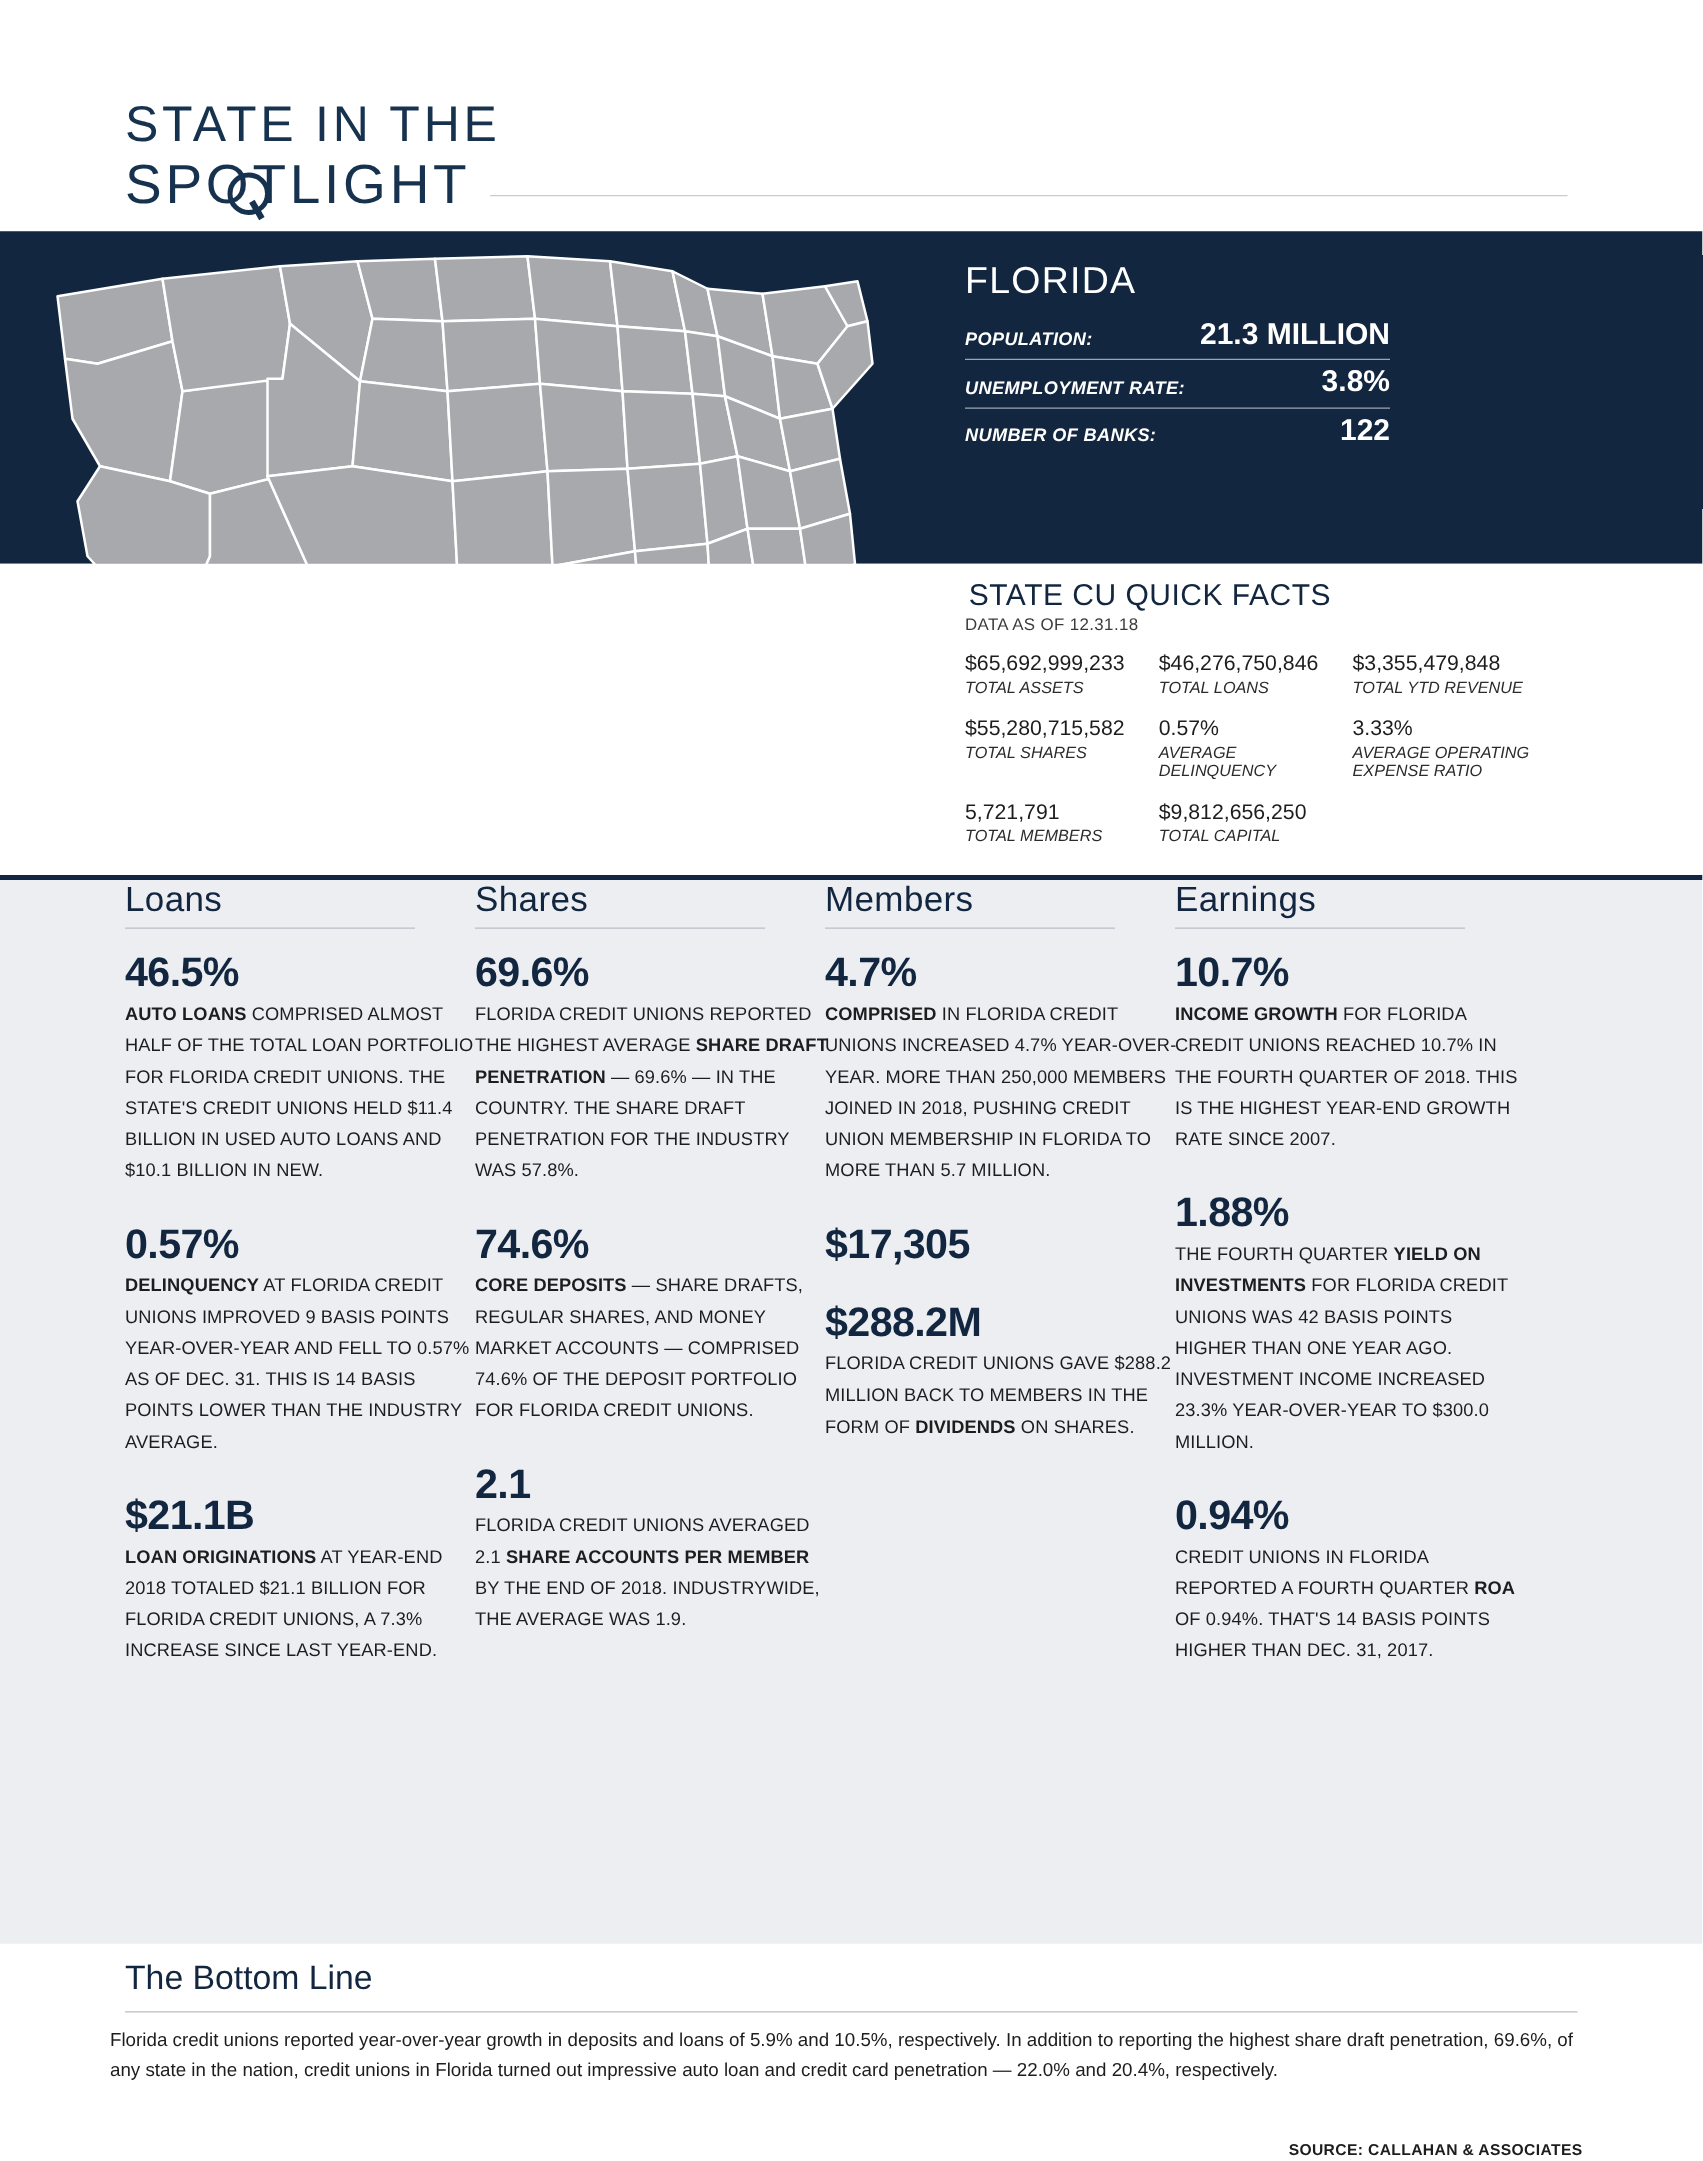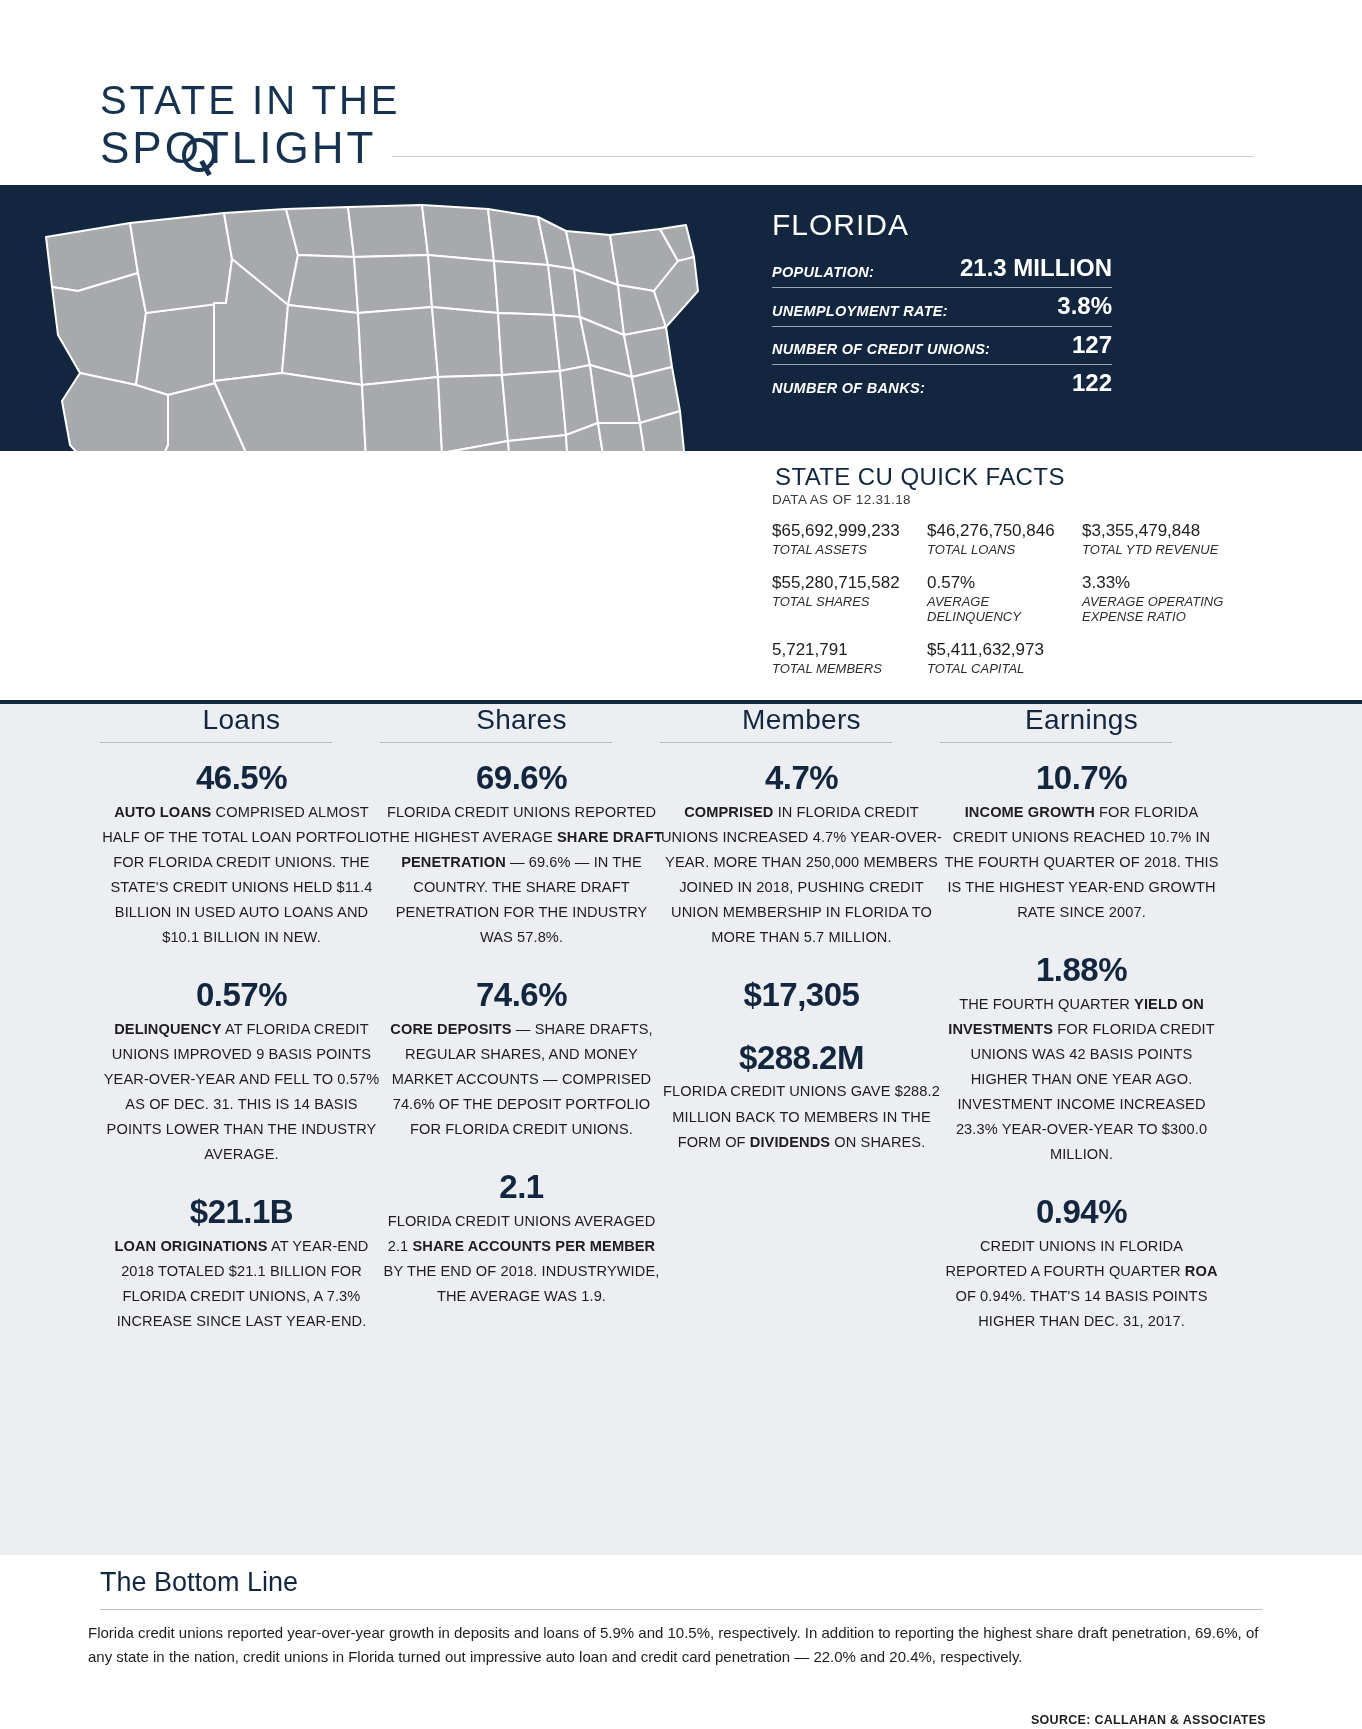--- a/index.html
+++ b/index.html
@@ -84,21 +84,20 @@
   .map-wrap{position:absolute;left:18px;top:195px;width:730px;height:470px;}
 
   
   .grey{
     position:absolute;left:0;top:700px;width:1362px;height:855px;background:#eceef2;
     border-top:4px solid #12263f;
   }
   .cols{
     position:absolute;left:0;top:704px;width:1362px;
     display:flex;
-    text-align:center;
   }
   .col{width:283px;padding:0 12px 0 0;}
   .col:nth-child(1){margin-left:100px;}
   .col:nth-child(2){margin-left:-15px;}
   .col:nth-child(3){margin-left:-15px;}
   .col:nth-child(4){margin-left:-15px;}
   .col h3{
     margin:0 0 6px 0;font-size:28px;font-weight:400;color:#12263f;letter-spacing:.3px;
   }
   .col .hr{height:1px;background:#b9bdc6;width:232px;margin-bottom:18px;}
@@ -148,24 +147,20 @@
 <div class="state-title">FLORIDA</div>
 
 <div class="facts">
   <div class="fact-row">
     <div class="fact-label">POPULATION:</div>
     <div class="fact-value two">21.3 MILLION</div>
   </div>
   <div class="fact-row">
     <div class="fact-label">UNEMPLOYMENT RATE:</div>
     <div class="fact-value">3.8%</div>
-  </div>
-  <div class="fact-row">
-    <div class="fact-label">NUMBER OF CREDIT UNIONS:</div>
-    <div class="fact-value">127</div>
   </div>
   <div class="fact-row">
     <div class="fact-label">NUMBER OF BANKS:</div>
     <div class="fact-value">122</div>
   </div>
 </div>
 
 <div class="map-wrap">
   <svg viewBox="0 0 730 470" width="730" height="470">
     <g fill="#a7a9ac" stroke="#ffffff" stroke-width="2" stroke-linejoin="round">
@@ -266,21 +261,21 @@
     </div>
     <div class="qf-cell">
       <div class="qf-val">3.33%</div>
       <div class="qf-lab">AVERAGE OPERATING EXPENSE RATIO</div>
     </div>
     <div class="qf-cell">
       <div class="qf-val">5,721,791</div>
       <div class="qf-lab">TOTAL MEMBERS</div>
     </div>
     <div class="qf-cell">
-      <div class="qf-val">$5,411,632,973</div>
+      <div class="qf-val">$9,812,656,250</div>
       <div class="qf-lab">TOTAL CAPITAL</div>
     </div>
     <div class="qf-cell"></div>
   </div>
 </div>
 
 <div class="grey"></div>
 
 <div class="cols">
 

